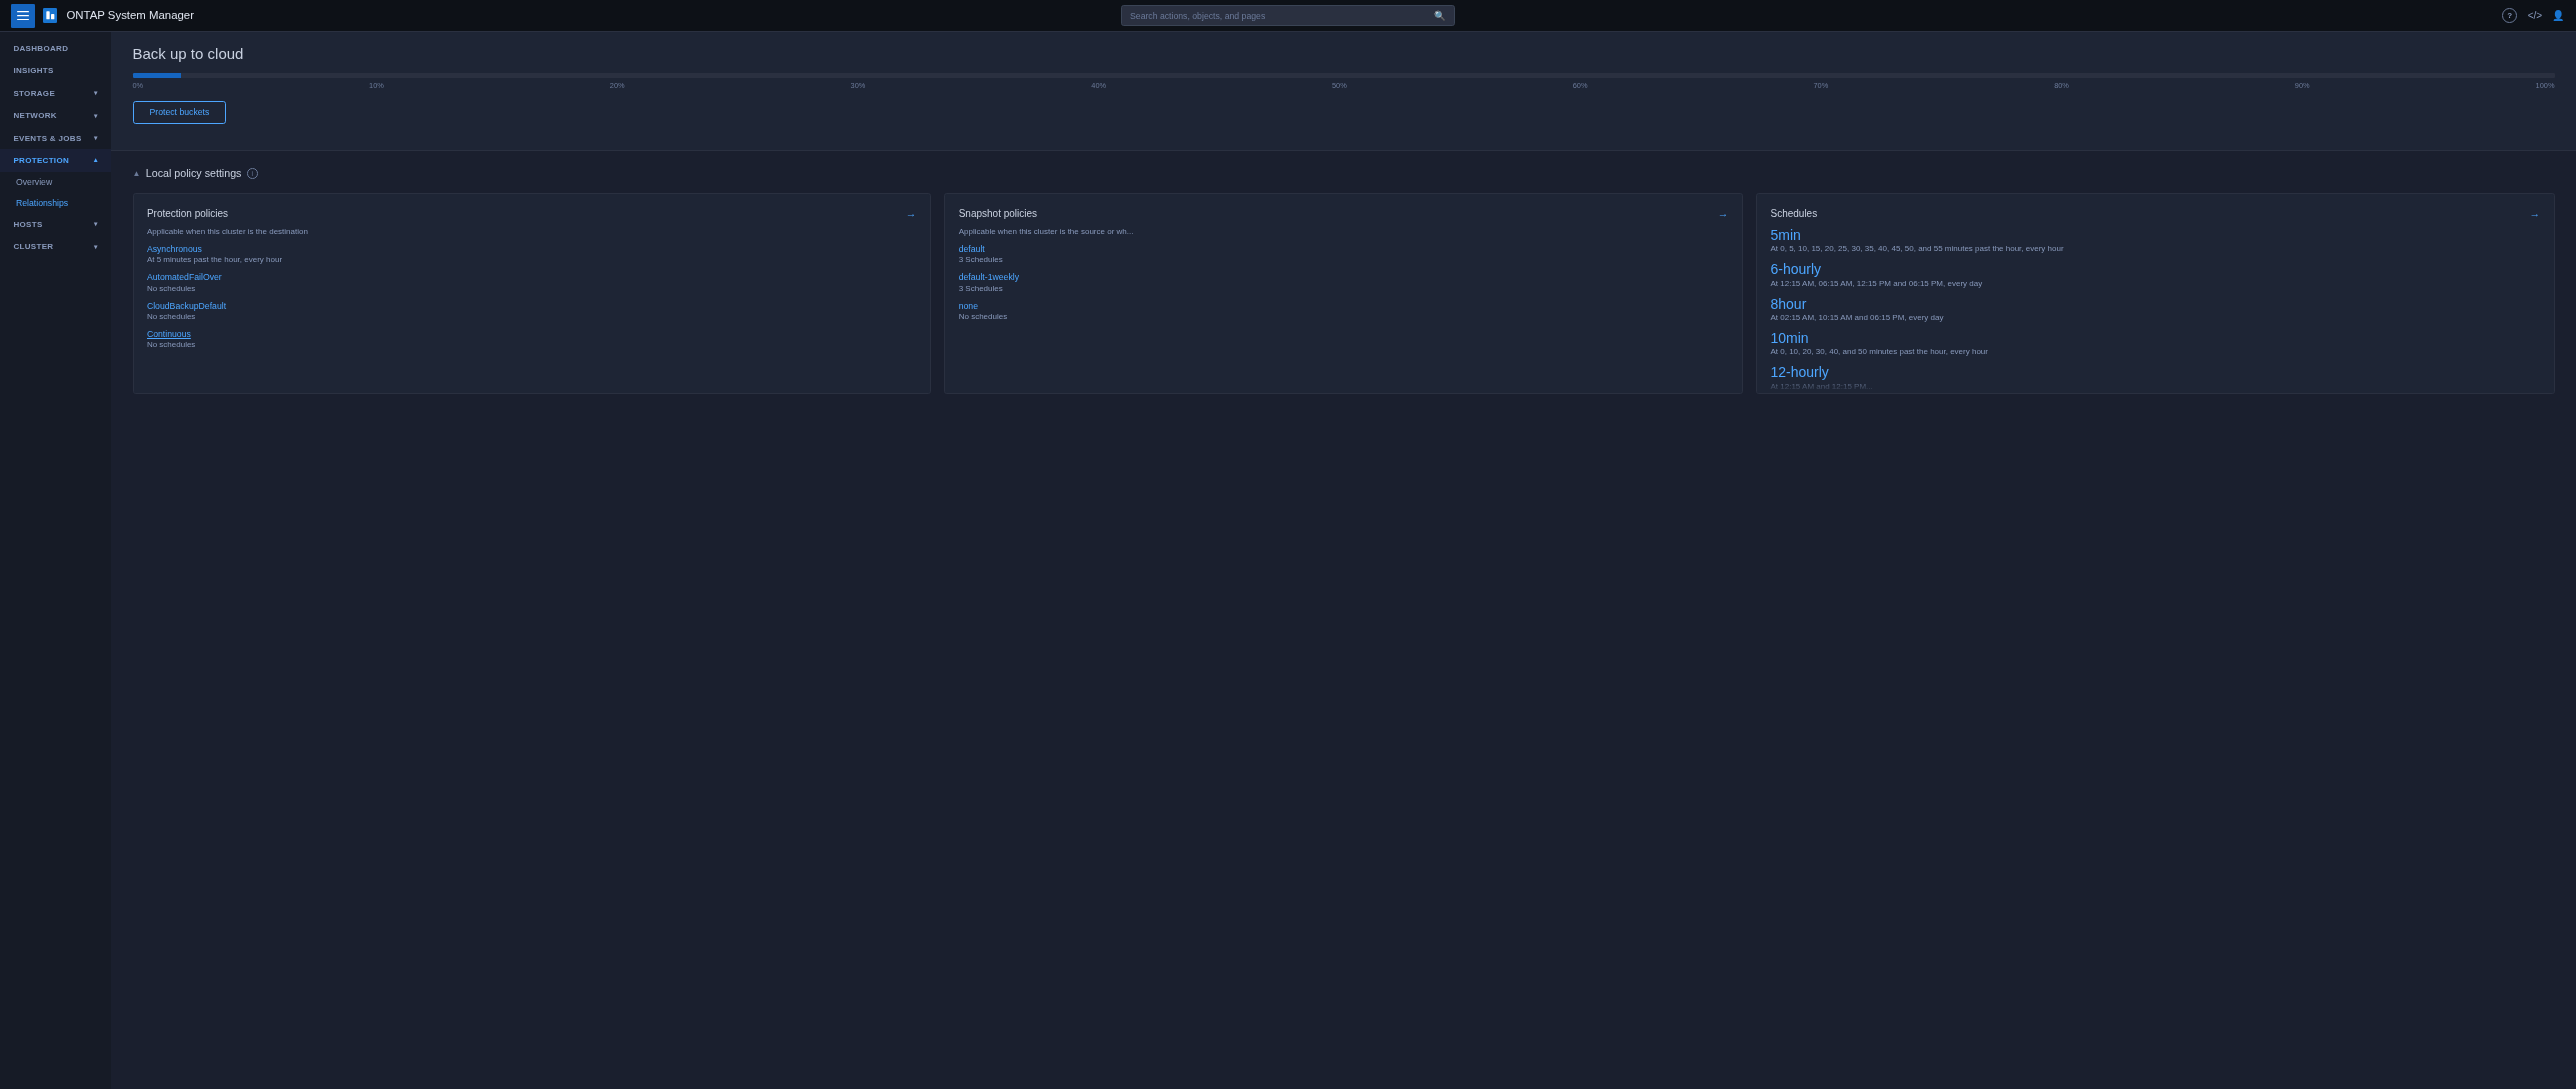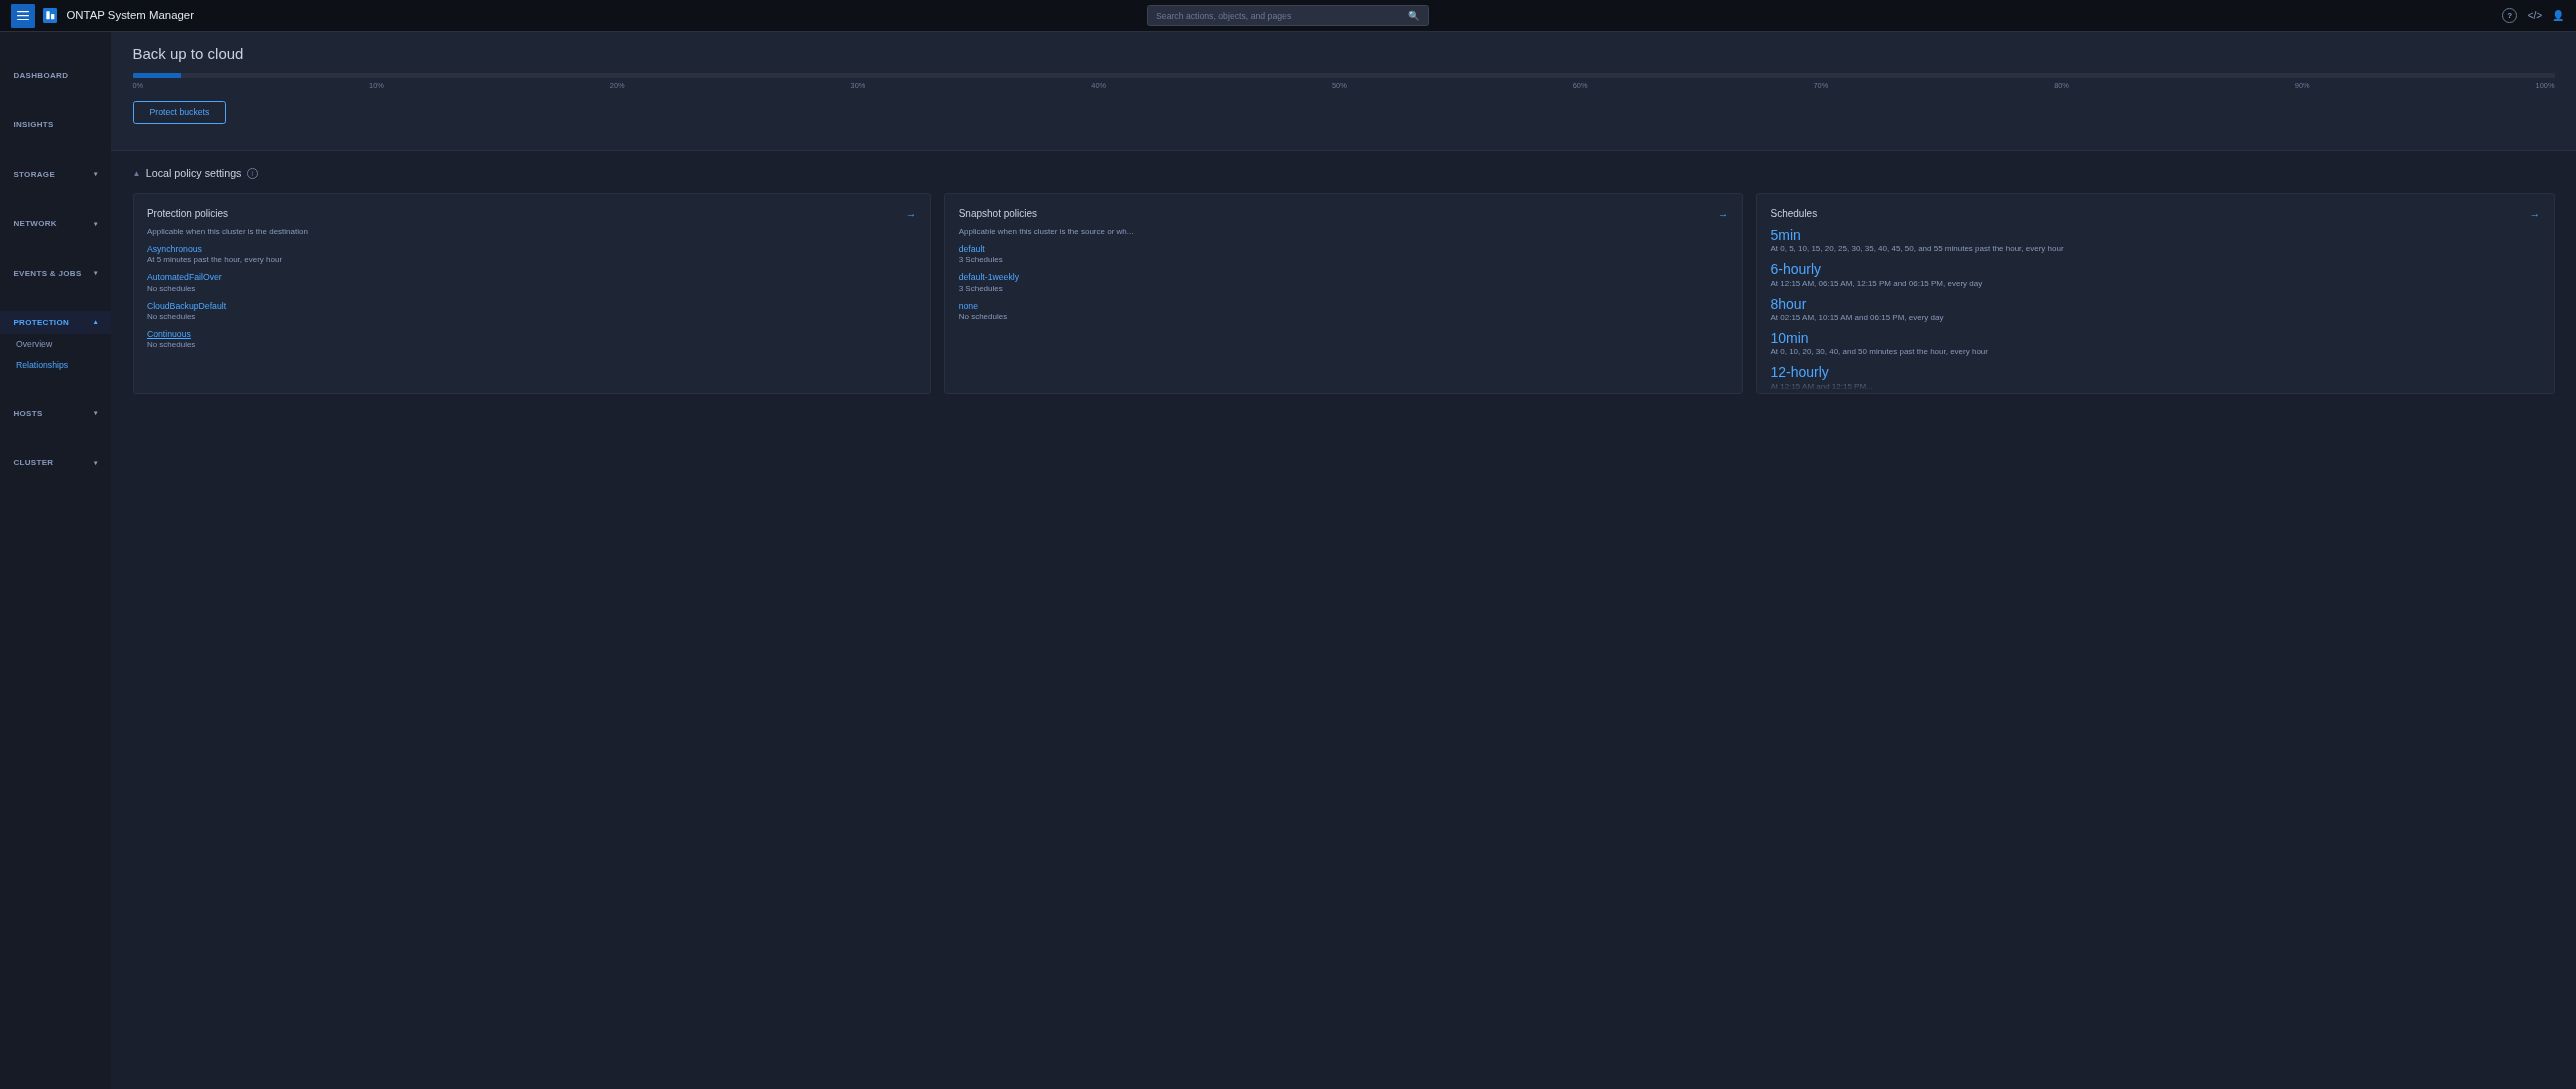--- a/index.html
+++ b/index.html
@@ -61,21 +61,21 @@
     .topbar-search {
       position: absolute;
       left: 50%;
       transform: translateX(-50%);
       display: flex;
       align-items: center;
       background: #2a3040;
       border: 0.7px solid #3a4455;
       border-radius: 2.7px;
       padding: 0 8px;
-      width: 282px;
+      width: 334px;
       height: 21.5px;
     }
     .topbar-search input {
       background: transparent;
       border: none;
       outline: none;
       color: #c9d1e0;
       font-size: 8.7px;
       flex: 1;
     }
@@ -109,21 +109,20 @@
       padding: 6.7px 13.4px;
       font-size: 8px;
       letter-spacing: 0.04em;
       font-weight: 600;
       color: #8899bb;
       cursor: pointer;
       display: flex;
       align-items: center;
       justify-content: space-between;
       text-transform: uppercase;
-      margin-top: 27px;
     }
     .sidebar-item.active { color: #4da6ff; background: #1a2035; }
     .sidebar-sub-item {
       padding: 5.4px 16px;
       font-size: 8.7px;
       color: #8899bb;
       cursor: pointer;
       font-weight: 400;
       text-transform: none;
       letter-spacing: 0;

